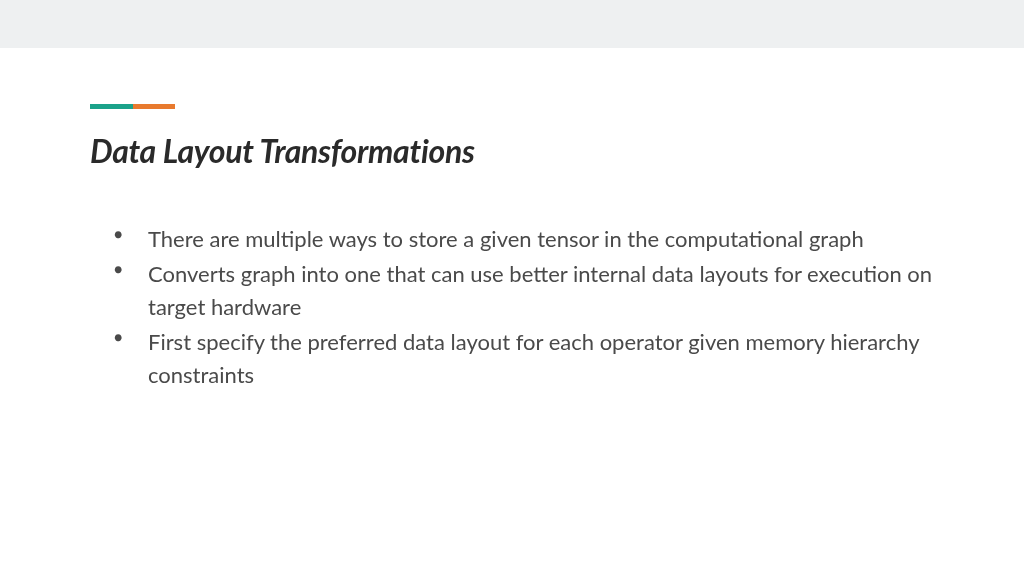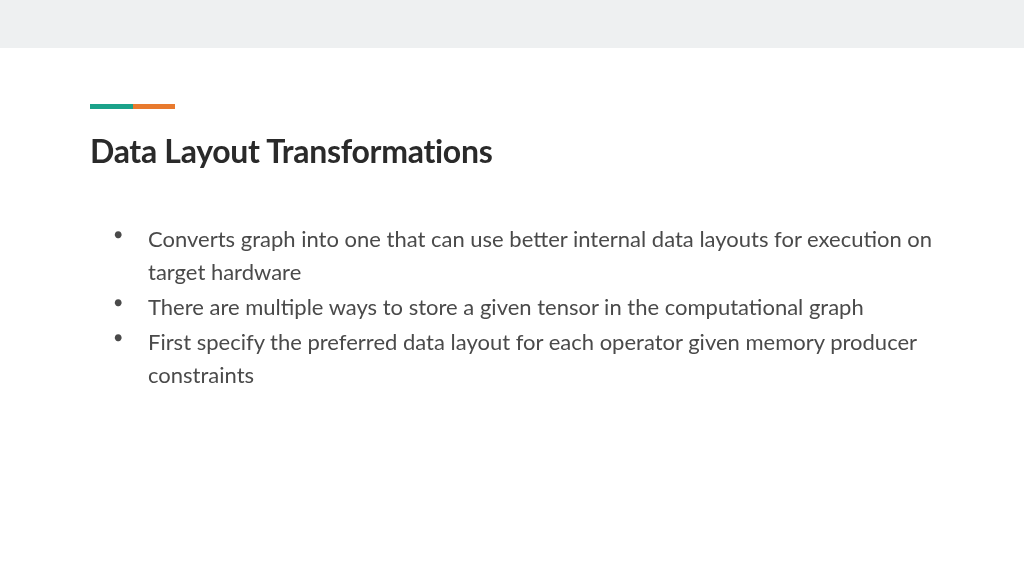--- a/index.html
+++ b/index.html
@@ -35,20 +35,21 @@
     .accent-orange {
       flex: 1;
       background: #e87a2e;
     }
     .title {
       font-size: 32px;
       font-weight: 700;
       color: #2a2a2a;
       margin-bottom: 52px;
       letter-spacing: -0.3px;
+      font-style: italic;
     }
     .bullets {
       list-style: none;
       padding-left: 24px;
     }
     .bullets li {
       position: relative;
       font-size: 22px;
       line-height: 1.5;
       color: #4a4a4a;
@@ -69,17 +70,17 @@
 
 <div class="top-bar"></div>
 
 <div class="slide-content">
   <div class="accent-line">
     <div class="accent-teal"></div>
     <div class="accent-orange"></div>
   </div>
   <h1 class="title">Data Layout Transformations</h1>
   <ul class="bullets">
+    <li>There are multiple ways to store a given tensor in the computational graph</li>
     <li>Converts graph into one that can use better internal data layouts for execution on target hardware</li>
-    <li>There are multiple ways to store a given tensor in the computational graph</li>
-    <li>First specify the preferred data layout for each operator given memory producer constraints</li>
+    <li>First specify the preferred data layout for each operator given memory hierarchy constraints</li>
   </ul>
 </div>
 
 </body></html>

